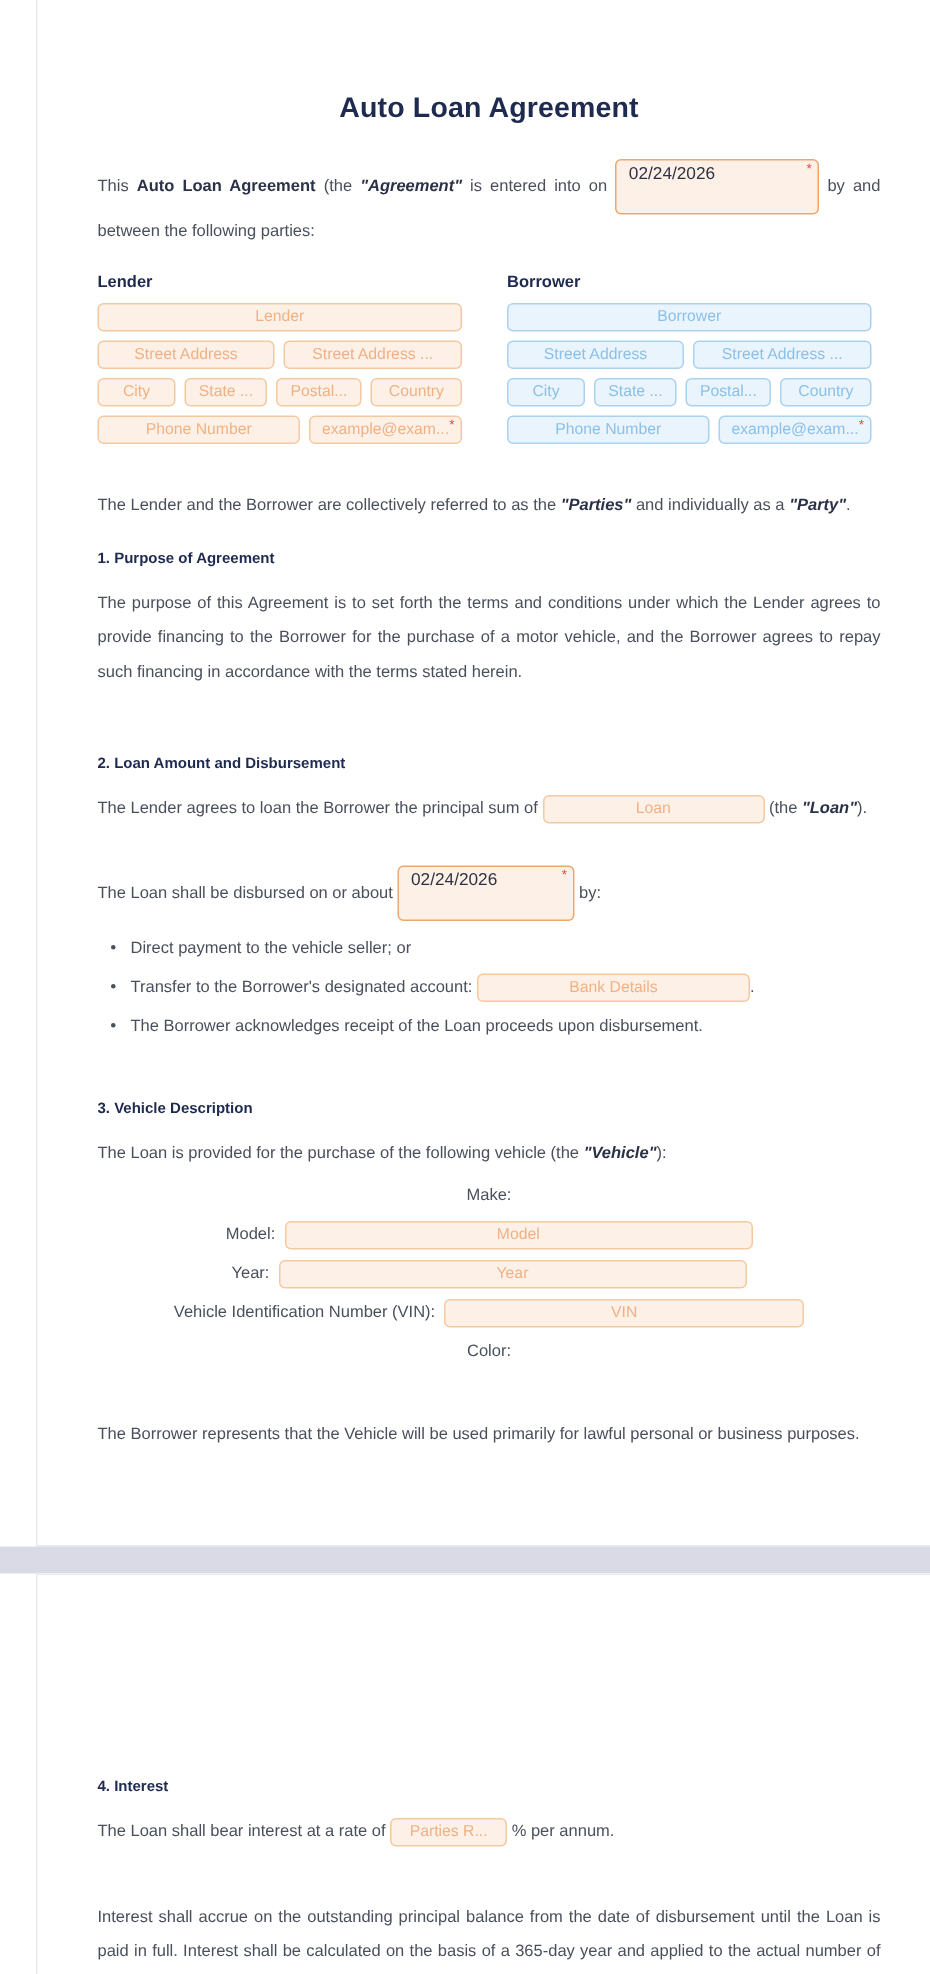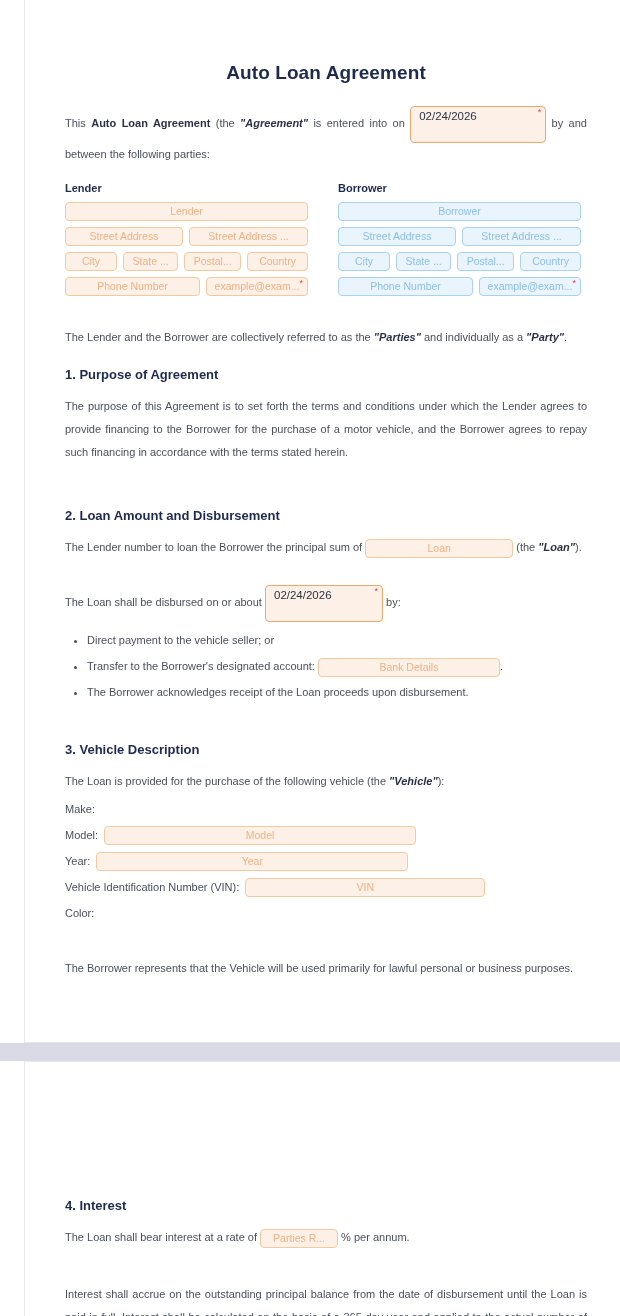--- a/index.html
+++ b/index.html
@@ -57,21 +57,21 @@
   p.para.nojust { text-align: left; }
   p.tight { margin-bottom: 6px; }
   .spacer-12 { height: 12px; }
   .spacer-20 { height: 20px; }
   .spacer-28 { height: 28px; }
 
   b.strong { font-weight: bold; color: #2b3147; }
   i.em { font-style: italic; font-weight: bold; color: #2b3147; }
 
   h2.sec {
-    font-size: 13px;
+    font-size: 10px;
     font-weight: bold;
     color: #1e2a50;
     margin: 18px 0 13px 0;
   }
 
   ul.bullets {
     margin: 4px 0 8px 0;
     padding-left: 22px;
   }
   ul.bullets li {
@@ -149,20 +149,21 @@
 
   
   .veh-row {
     display: flex;
     align-items: center;
     gap: 6px;
     margin-bottom: 6px;
     font-size: 11px;
     color: #4a4f5c;
     line-height: 20px;
+    justify-content: center;
   }
   .veh-row .lbl { white-space: nowrap; }
 </style>
 </head>
 <body>
 
 <div class="viewport">
 
   <div class="page page-one">
 
@@ -225,21 +226,21 @@
     </p>
 
     <h2 class="sec">1. Purpose of Agreement</h2>
     <p class="para">The purpose of this Agreement is to set forth the terms and conditions under which the Lender agrees to provide financing to the Borrower for the purchase of a motor vehicle, and the Borrower agrees to repay such financing in accordance with the terms stated herein.</p>
 
     <div class="spacer-12"></div>
 
     <h2 class="sec">2. Loan Amount and Disbursement</h2>
 
     <p class="para nojust">
-      <span>The Lender number to loan the Borrower the principal sum of </span><span class="fld orange" style="width:148px">Loan</span><span> (the </span><i class="em">"Loan"</i><span>).</span>
+      <span>The Lender agrees to loan the Borrower the principal sum of </span><span class="fld orange" style="width:148px">Loan</span><span> (the </span><i class="em">"Loan"</i><span>).</span>
     </p>
 
     <div class="spacer-12"></div>
 
     <p class="para nojust tight">
       <span>The Loan shall be disbursed on or about </span><span class="fld filled" style="width:118px"><span>02/24/2026</span><span class="req">*</span></span><span> by:</span>
     </p>
 
     <ul class="bullets">
       <li><span>Direct payment to the vehicle seller; or</span></li>

